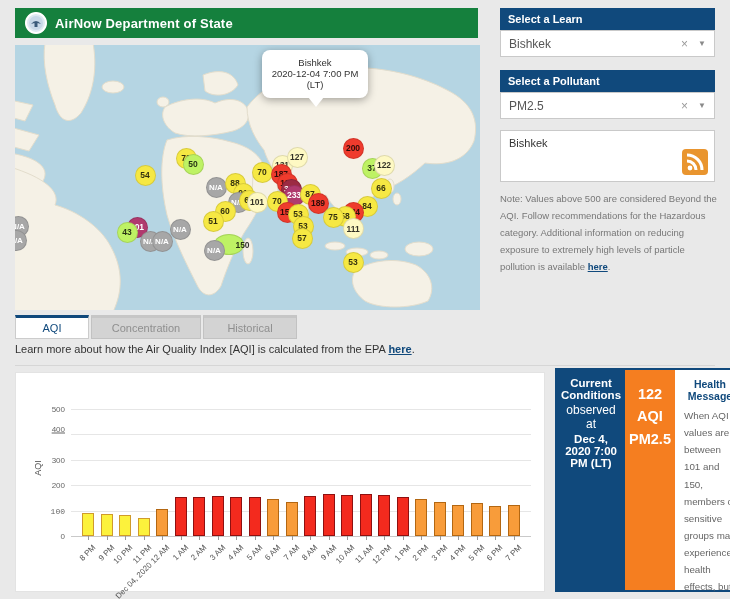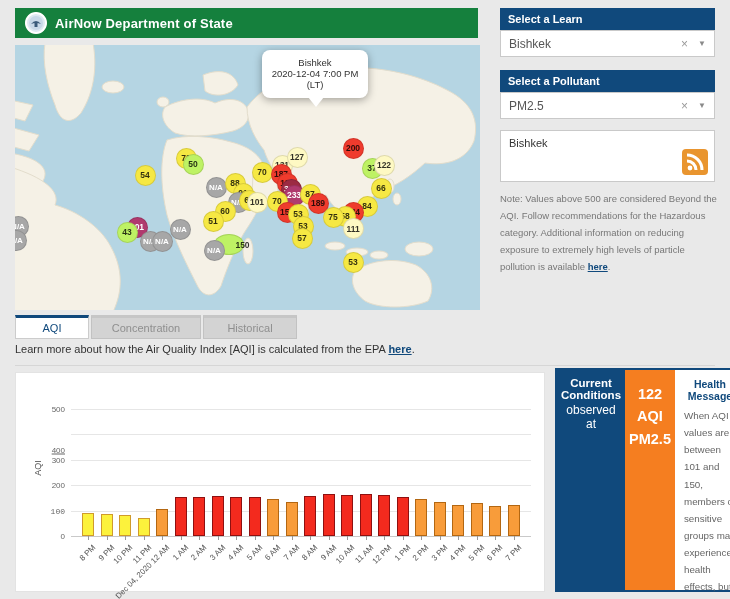--- a/index.html
+++ b/index.html
@@ -222,21 +222,21 @@
   <div class="plot" id="plot">
       <div class="gridline zero" style="top: 127px;"></div>
       <div class="ytick" style="top: 127px;">0</div>
       <div class="gridline" style="top: 101.6px;"></div>
       <div class="ytick" style="top: 101.6px; font-family: Liberation Mono, monospace;">100</div>
       <div class="gridline" style="top: 76.2px;"></div>
       <div class="ytick" style="top: 76.2px;">200</div>
       <div class="gridline" style="top: 50.8px;"></div>
       <div class="ytick" style="top: 50.8px;">300</div>
       <div class="gridline" style="top: 25.4px;"></div>
-      <div class="ytick" style="top: 41px; text-decoration: underline;">400</div>
+      <div class="ytick" style="top: 20px; text-decoration: underline;">400</div>
       <div class="gridline" style="top: 0px;"></div>
       <div class="ytick" style="top: 0px; padding-left: 9px;">500</div>
       <div class="bar" title="8 PM: 92" style="left: 11px; height: 23px; background: rgb(252, 242, 60); border-color: rgb(207, 154, 44);"></div>
       <div class="xtick" style="left: 17px;"></div>
       <div class="xlabel" style="left: 20px; top: 134px;">8 PM</div>
       <div class="bar" title="9 PM: 88" style="left: 29.5217px; height: 22px; background: rgb(252, 242, 60); border-color: rgb(207, 154, 44);"></div>
       <div class="xtick" style="left: 35.5217px;"></div>
       <div class="xlabel" style="left: 38.5217px; top: 134px;">9 PM</div>
       <div class="bar" title="10 PM: 82" style="left: 48.0435px; height: 21px; background: rgb(252, 242, 60); border-color: rgb(207, 154, 44);"></div>
       <div class="xtick" style="left: 54.0435px;"></div>
@@ -304,20 +304,21 @@
       <div class="bar" title="7 PM: 122" style="left: 437px; height: 31px; background: rgb(248, 156, 58); border-color: rgb(179, 103, 18);"></div>
       <div class="xtick" style="left: 443px;"></div>
       <div class="xlabel" style="left: 446px; top: 134px;">7 PM</div>
     </div>
 </div>
 
 <div class="abs cond-panel">
   <div class="cond-head">
     <div class="t1">Current Conditions</div>
     <div class="t2">observed at</div>
+    <div class="t3">Dec 4, 2020 7:00 PM (LT)</div>
   </div>
   <div class="cond-aqi">
     <div>122 AQI</div>
     <div>PM2.5</div>
   </div>
   <div class="health">
     <div class="h-title">Health Message</div>
     <div class="h-body">When AQI values are between 101 and 150, members of sensitive groups may experience health effects, but the general public is unlikely to be affected.</div>
   </div>
 </div>

